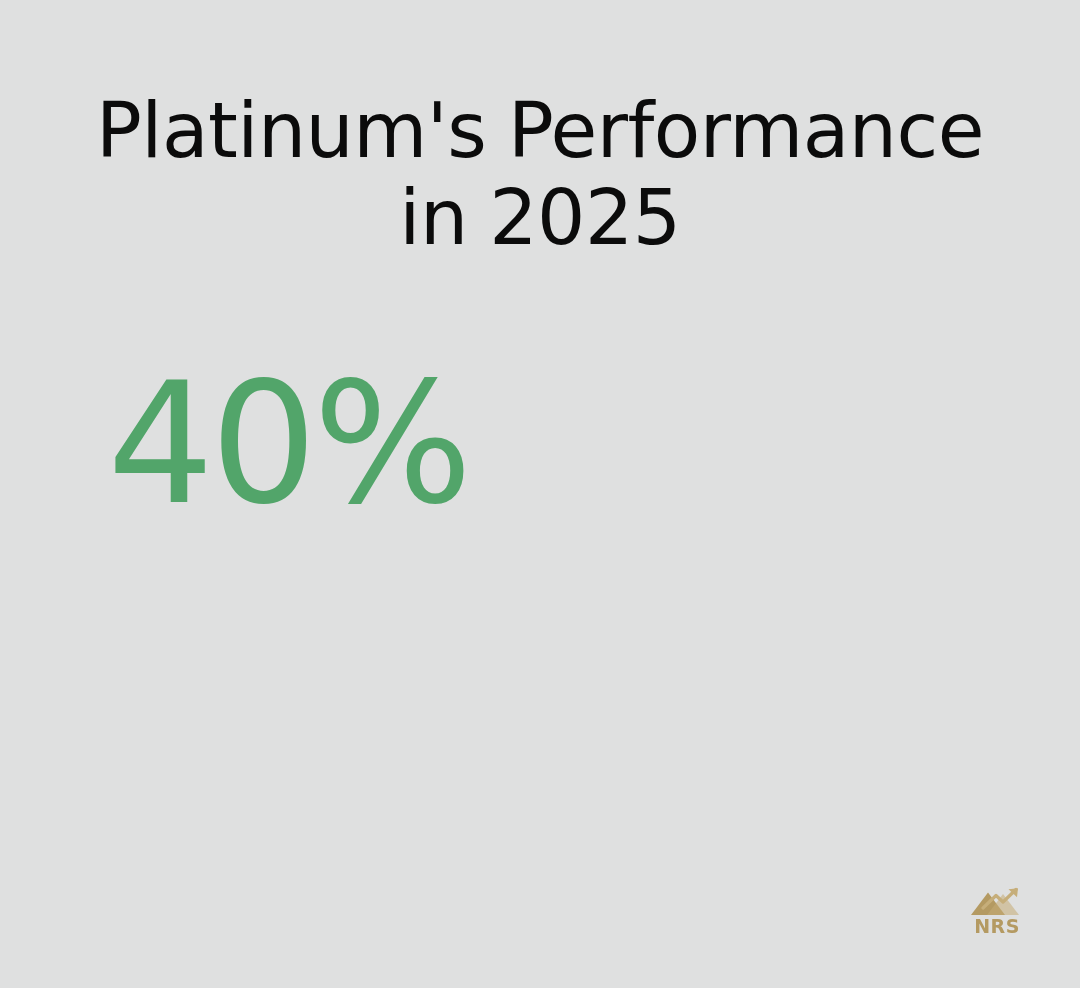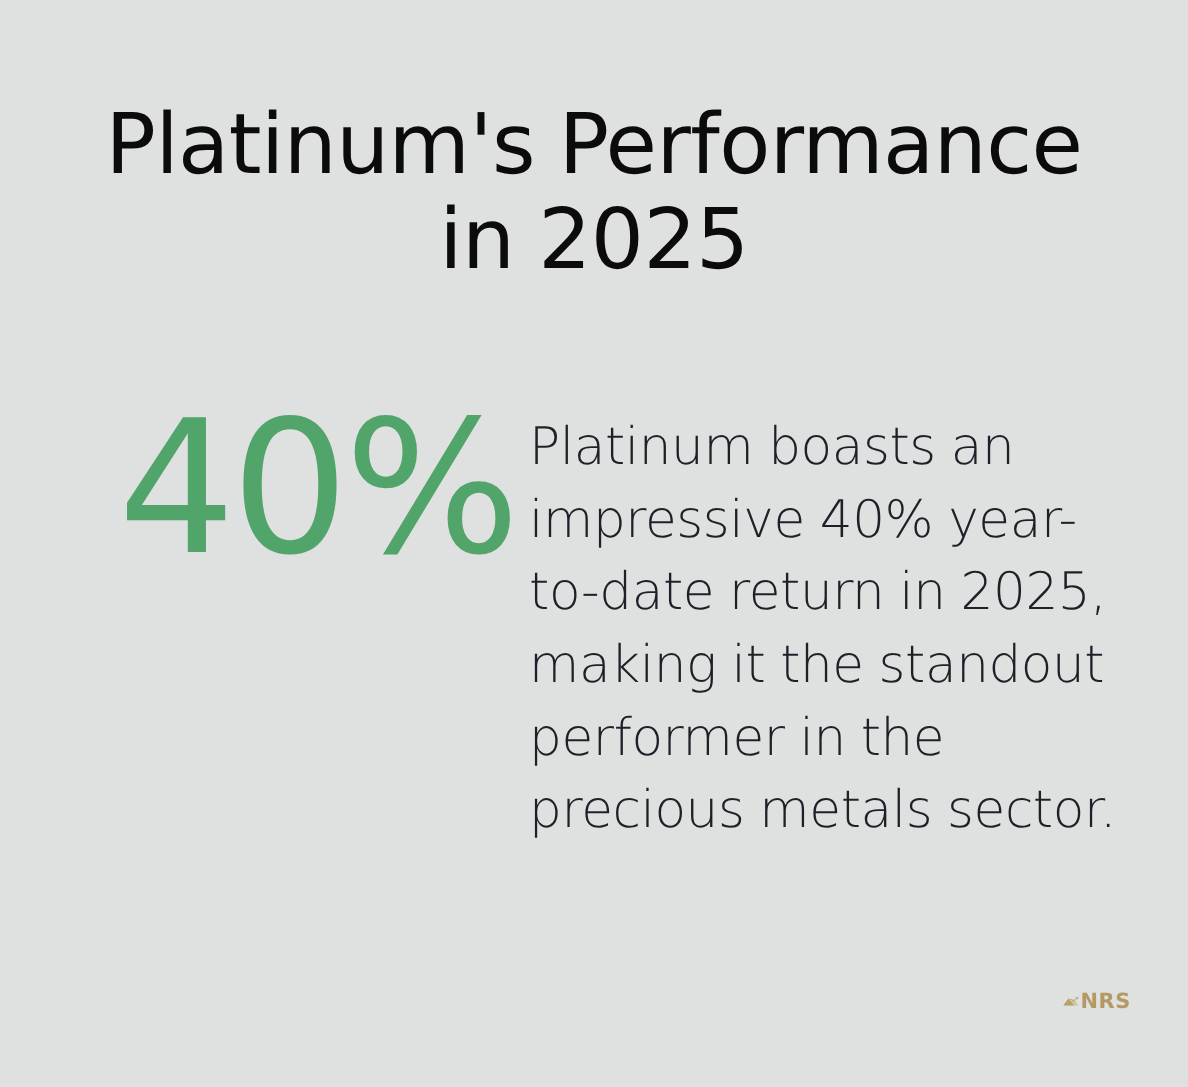--- a/index.html
+++ b/index.html
@@ -94,21 +94,21 @@
   }
 
   
   #brand-logo {
     position: absolute;
     right: 52px;
     bottom: 52px;
     width: 62px;
     height: 52px;
     display: flex;
-    flex-direction: row;
+    flex-direction: column;
     align-items: center;
     justify-content: flex-end;
   }
 
   #brand-logo-mark {
     display: block;
     width: 56px;
     height: 30px;
   }
 
@@ -131,23 +131,20 @@
   <div id="headline-block">
     <h1 id="headline-text">Platinum's Performance in 2025</h1>
   </div>
 
   <div id="stat-row">
 
     <div id="stat-figure">
       <span id="stat-value">40%</span>
     </div>
 
-    <div id="stat-description">
-      <p id="stat-description-text">Platinum boasts an impressive 40% year-to-date return in 2025, making it the standout performer in the precious metals sector.</p>
-    </div>
 
   </div>
 
   <div id="brand-logo">
     <svg id="brand-logo-mark" viewBox="0 0 56 30" xmlns="http://www.w3.org/2000/svg">
 
       <path d="M2 29 L19 6.5 L36 29 Z" fill="#b49a62"></path>
 
       <path d="M18 29 L34 8 L50 29 Z" fill="#c4ab74" opacity="0.55"></path>
 

